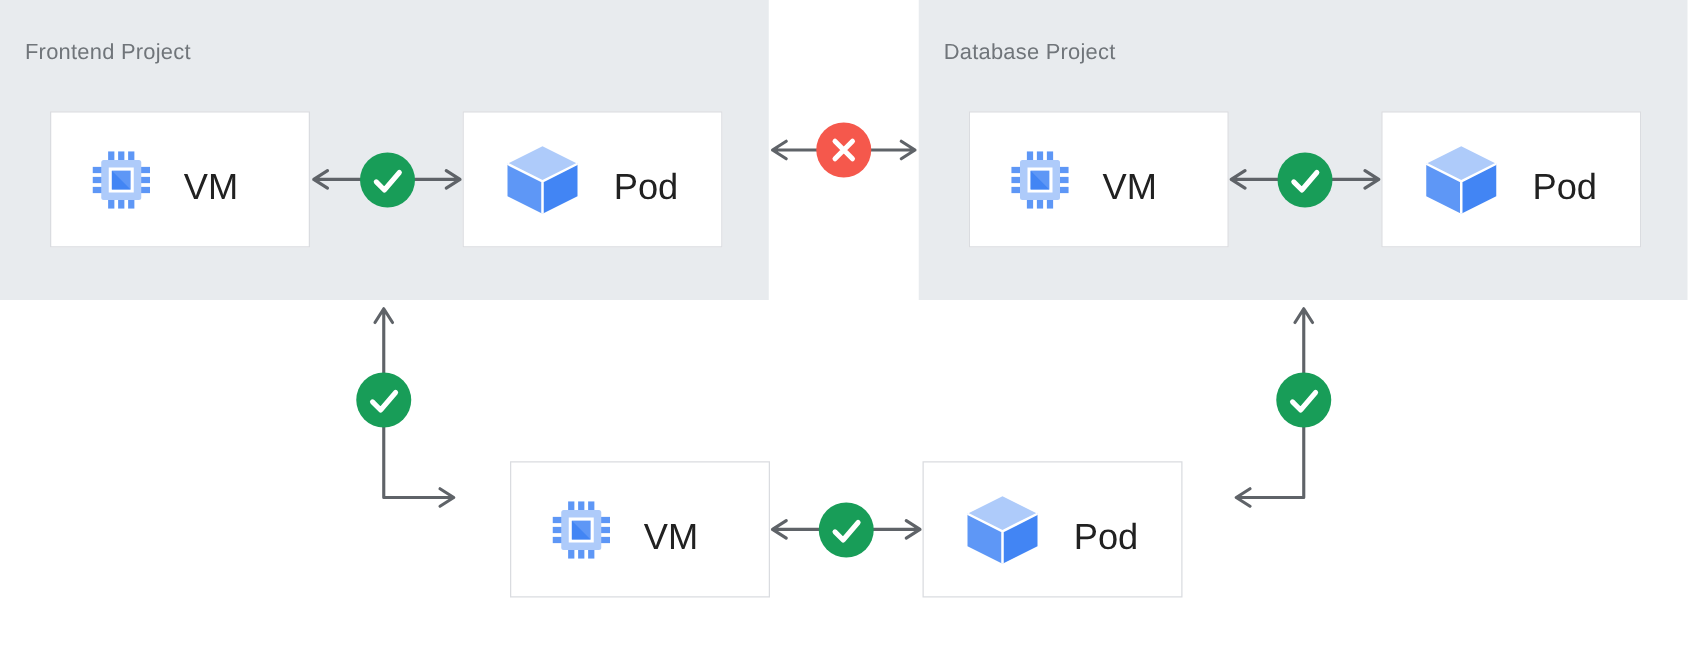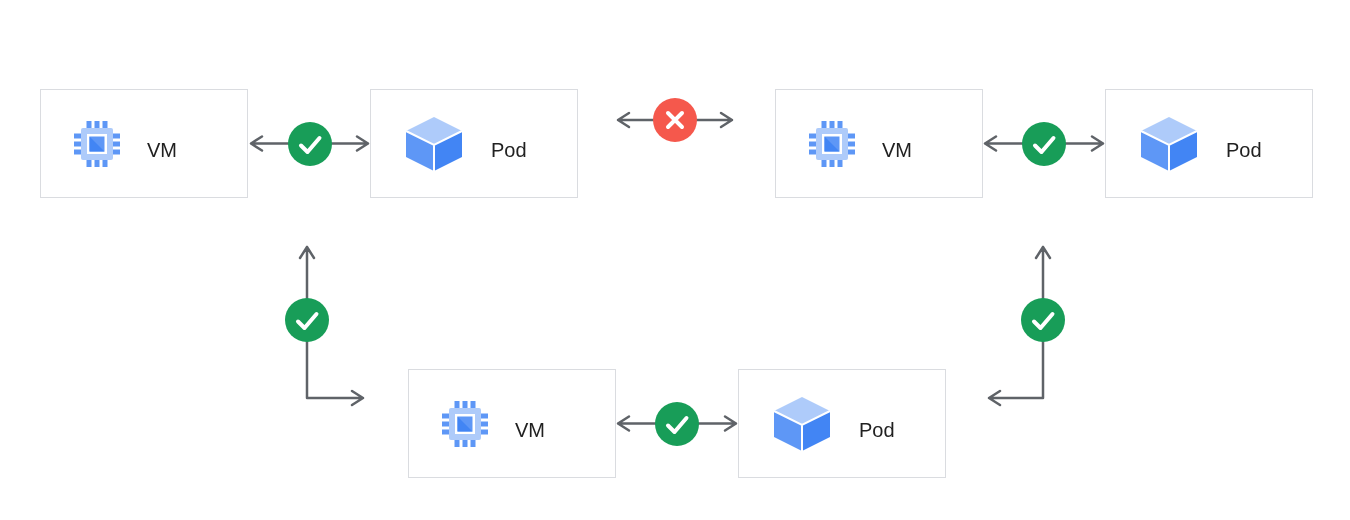--- a/index.html
+++ b/index.html
@@ -18,21 +18,21 @@
     white-space:nowrap;
   }
 
   .node{
     position:absolute;width:208px;height:109px;box-sizing:border-box;
     background:#ffffff;border:1px solid var(--node-border,#DADCE0);
     display:flex;align-items:center;padding-left:33px;gap:27px;
     z-index:3;
   }
   .node-label{
-    font-size:20px;color:var(--node-text,#212121);font-weight:400;margin-top:13px;
+    font-size:29px;color:var(--node-text,#212121);font-weight:400;margin-top:13px;
   }
   .icon{display:flex;align-items:center;justify-content:center}
   .icon svg{display:block}
 
   .arrows{position:absolute;left:0;top:0;z-index:2;pointer-events:none}
   .arrows path{
     stroke:var(--arrow-gray,#5F6368);stroke-width:2.5;fill:none;
     stroke-linecap:round;stroke-linejoin:round;
   }
 
@@ -42,21 +42,27 @@
   }
   .badge.allowed{background:var(--allowed-green,#189D58)}
   .badge.blocked{background:var(--blocked-red,#F5584C)}
   .badge svg{display:block}
 </style>
 </head>
 <body>
 
 <div class="stage">
 
-
+  <section class="panel" style="left:0;top:0;width:615px;height:240px">
+    <div class="panel-title">Frontend Project</div>
+  </section>
+
+  <section class="panel" style="left:735px;top:0;width:615px;height:240px">
+    <div class="panel-title">Database Project</div>
+  </section>
 
 
   <svg class="arrows" width="1350" height="520" viewBox="0 0 1350 520">
 
     <g>
       <path d="M251 143.5 H368 M262 136.5 L251 143.5 L262 150.5 M357 136.5 L368 143.5 L357 150.5"></path>
     </g>
 
     <g>
       <path d="M985 143.5 H1103 M996 136.5 L985 143.5 L996 150.5 M1092 136.5 L1103 143.5 L1092 150.5"></path>

